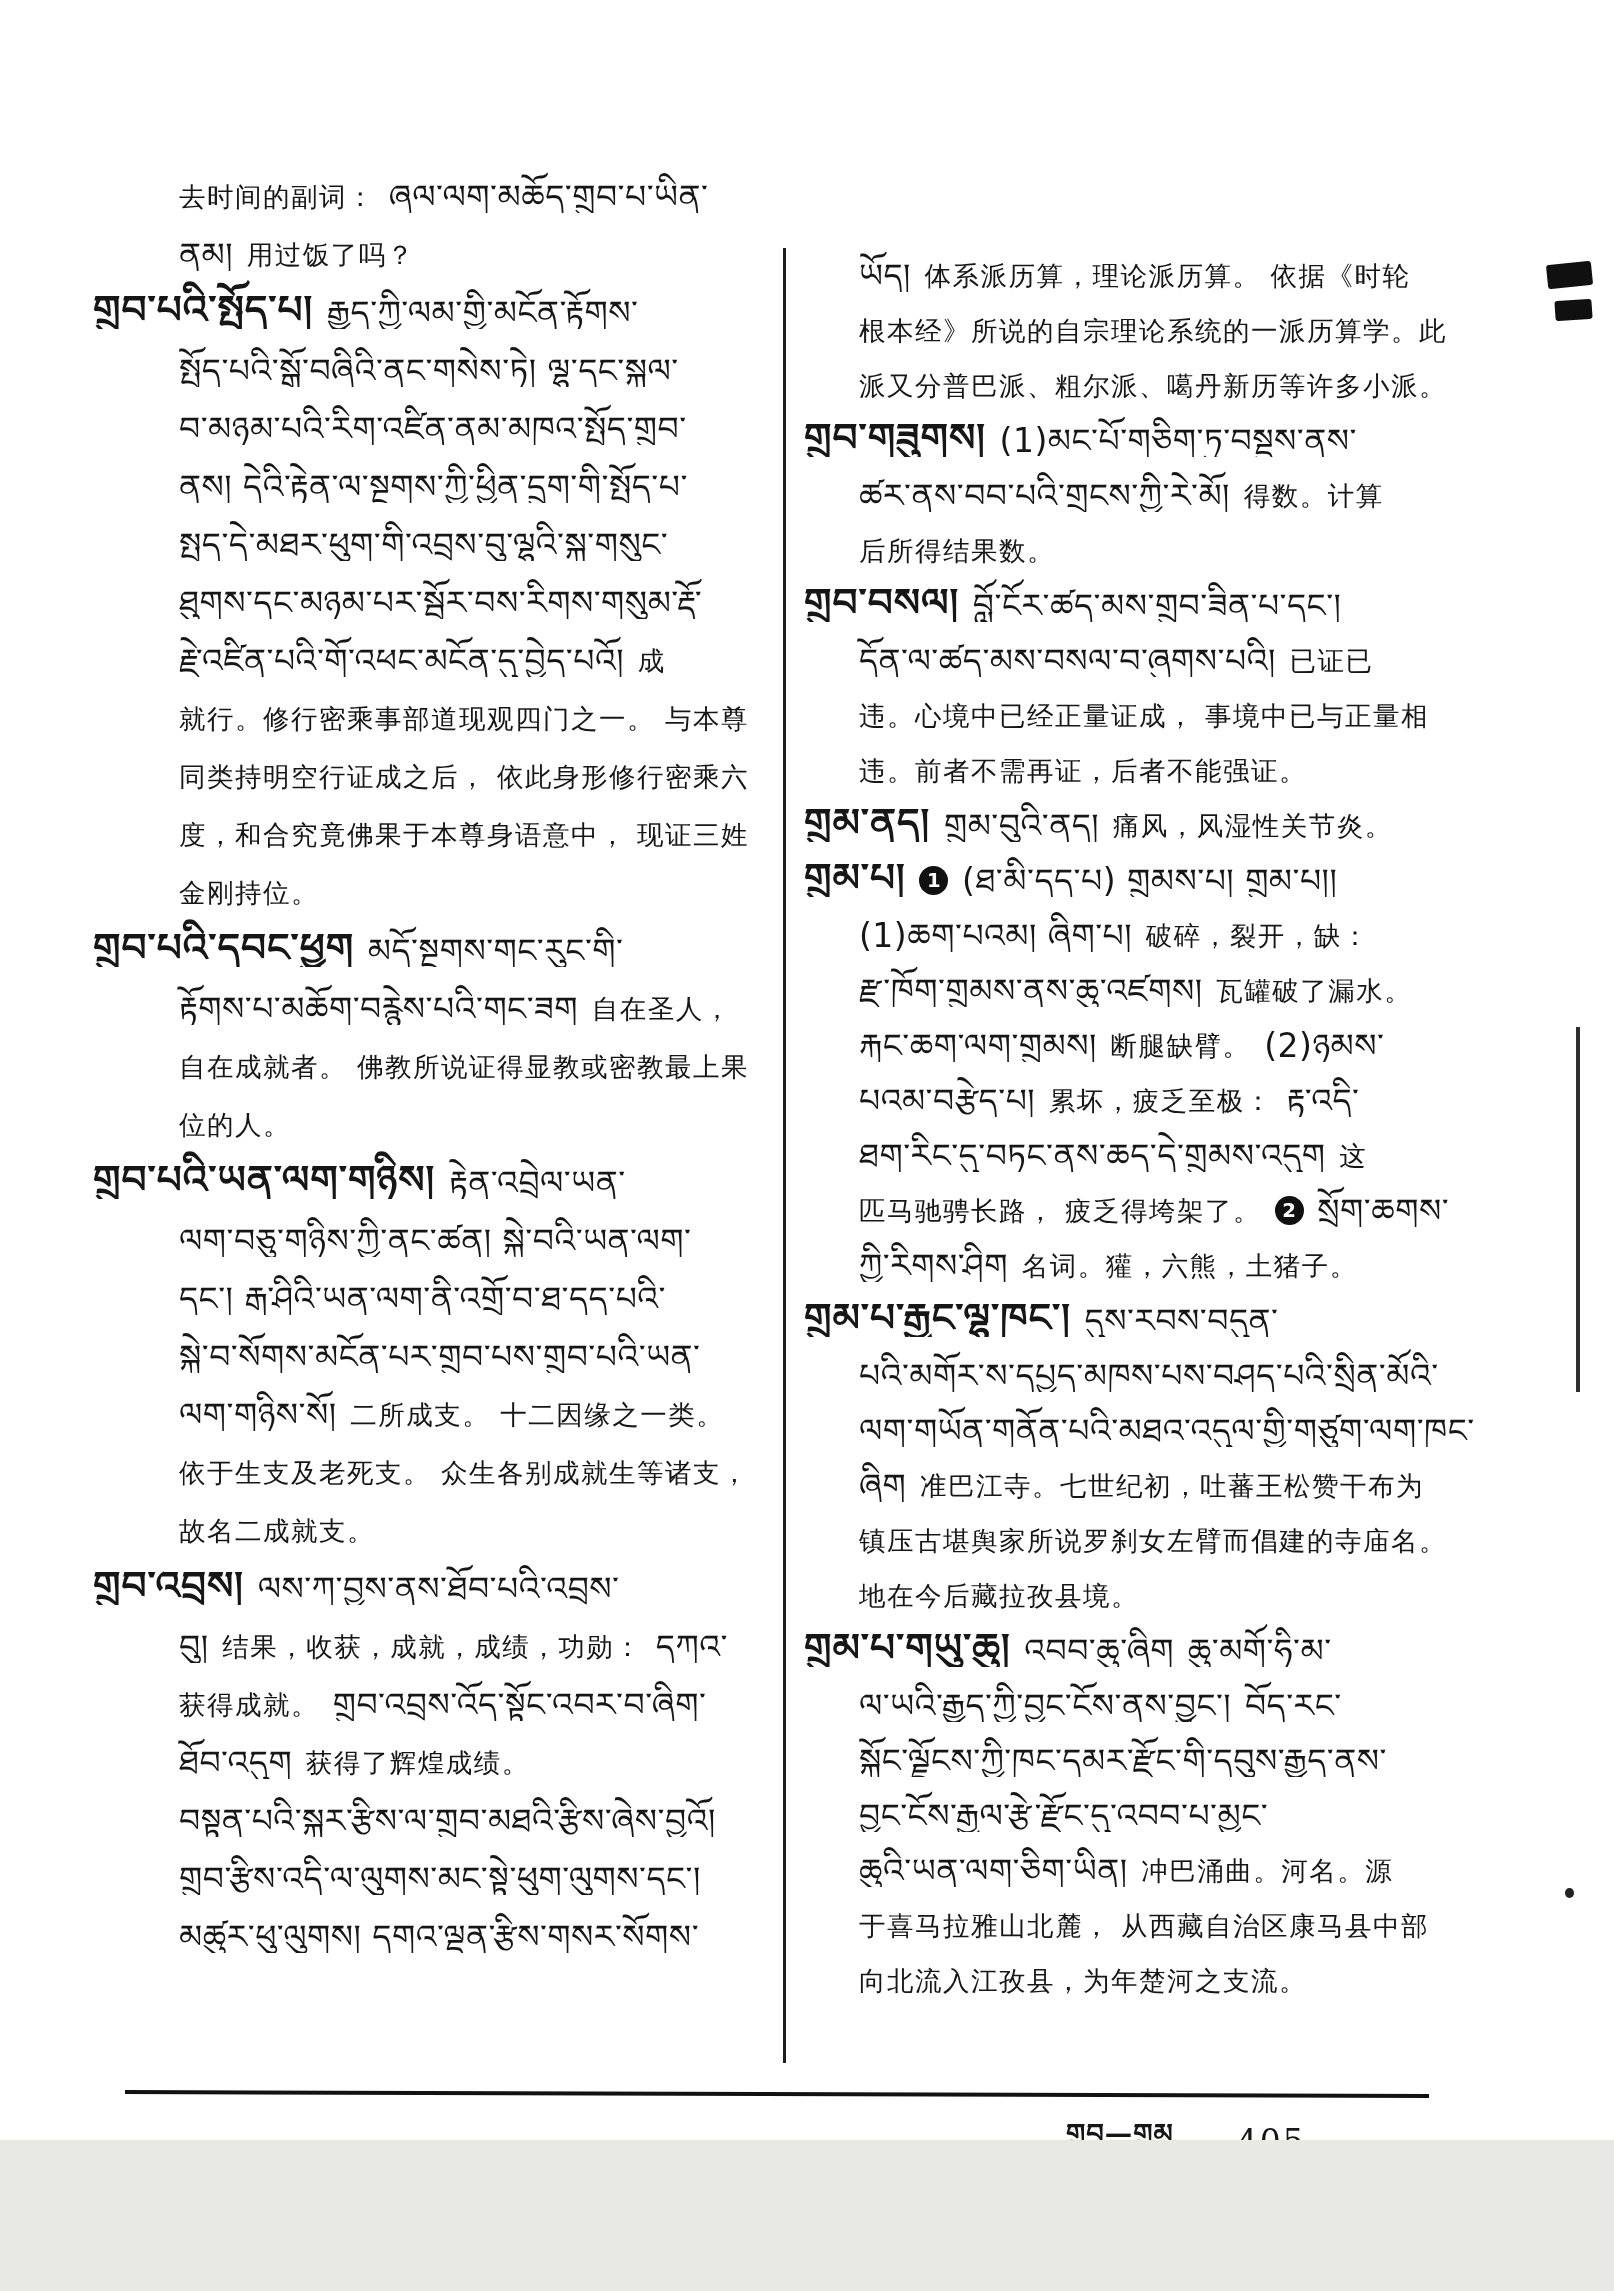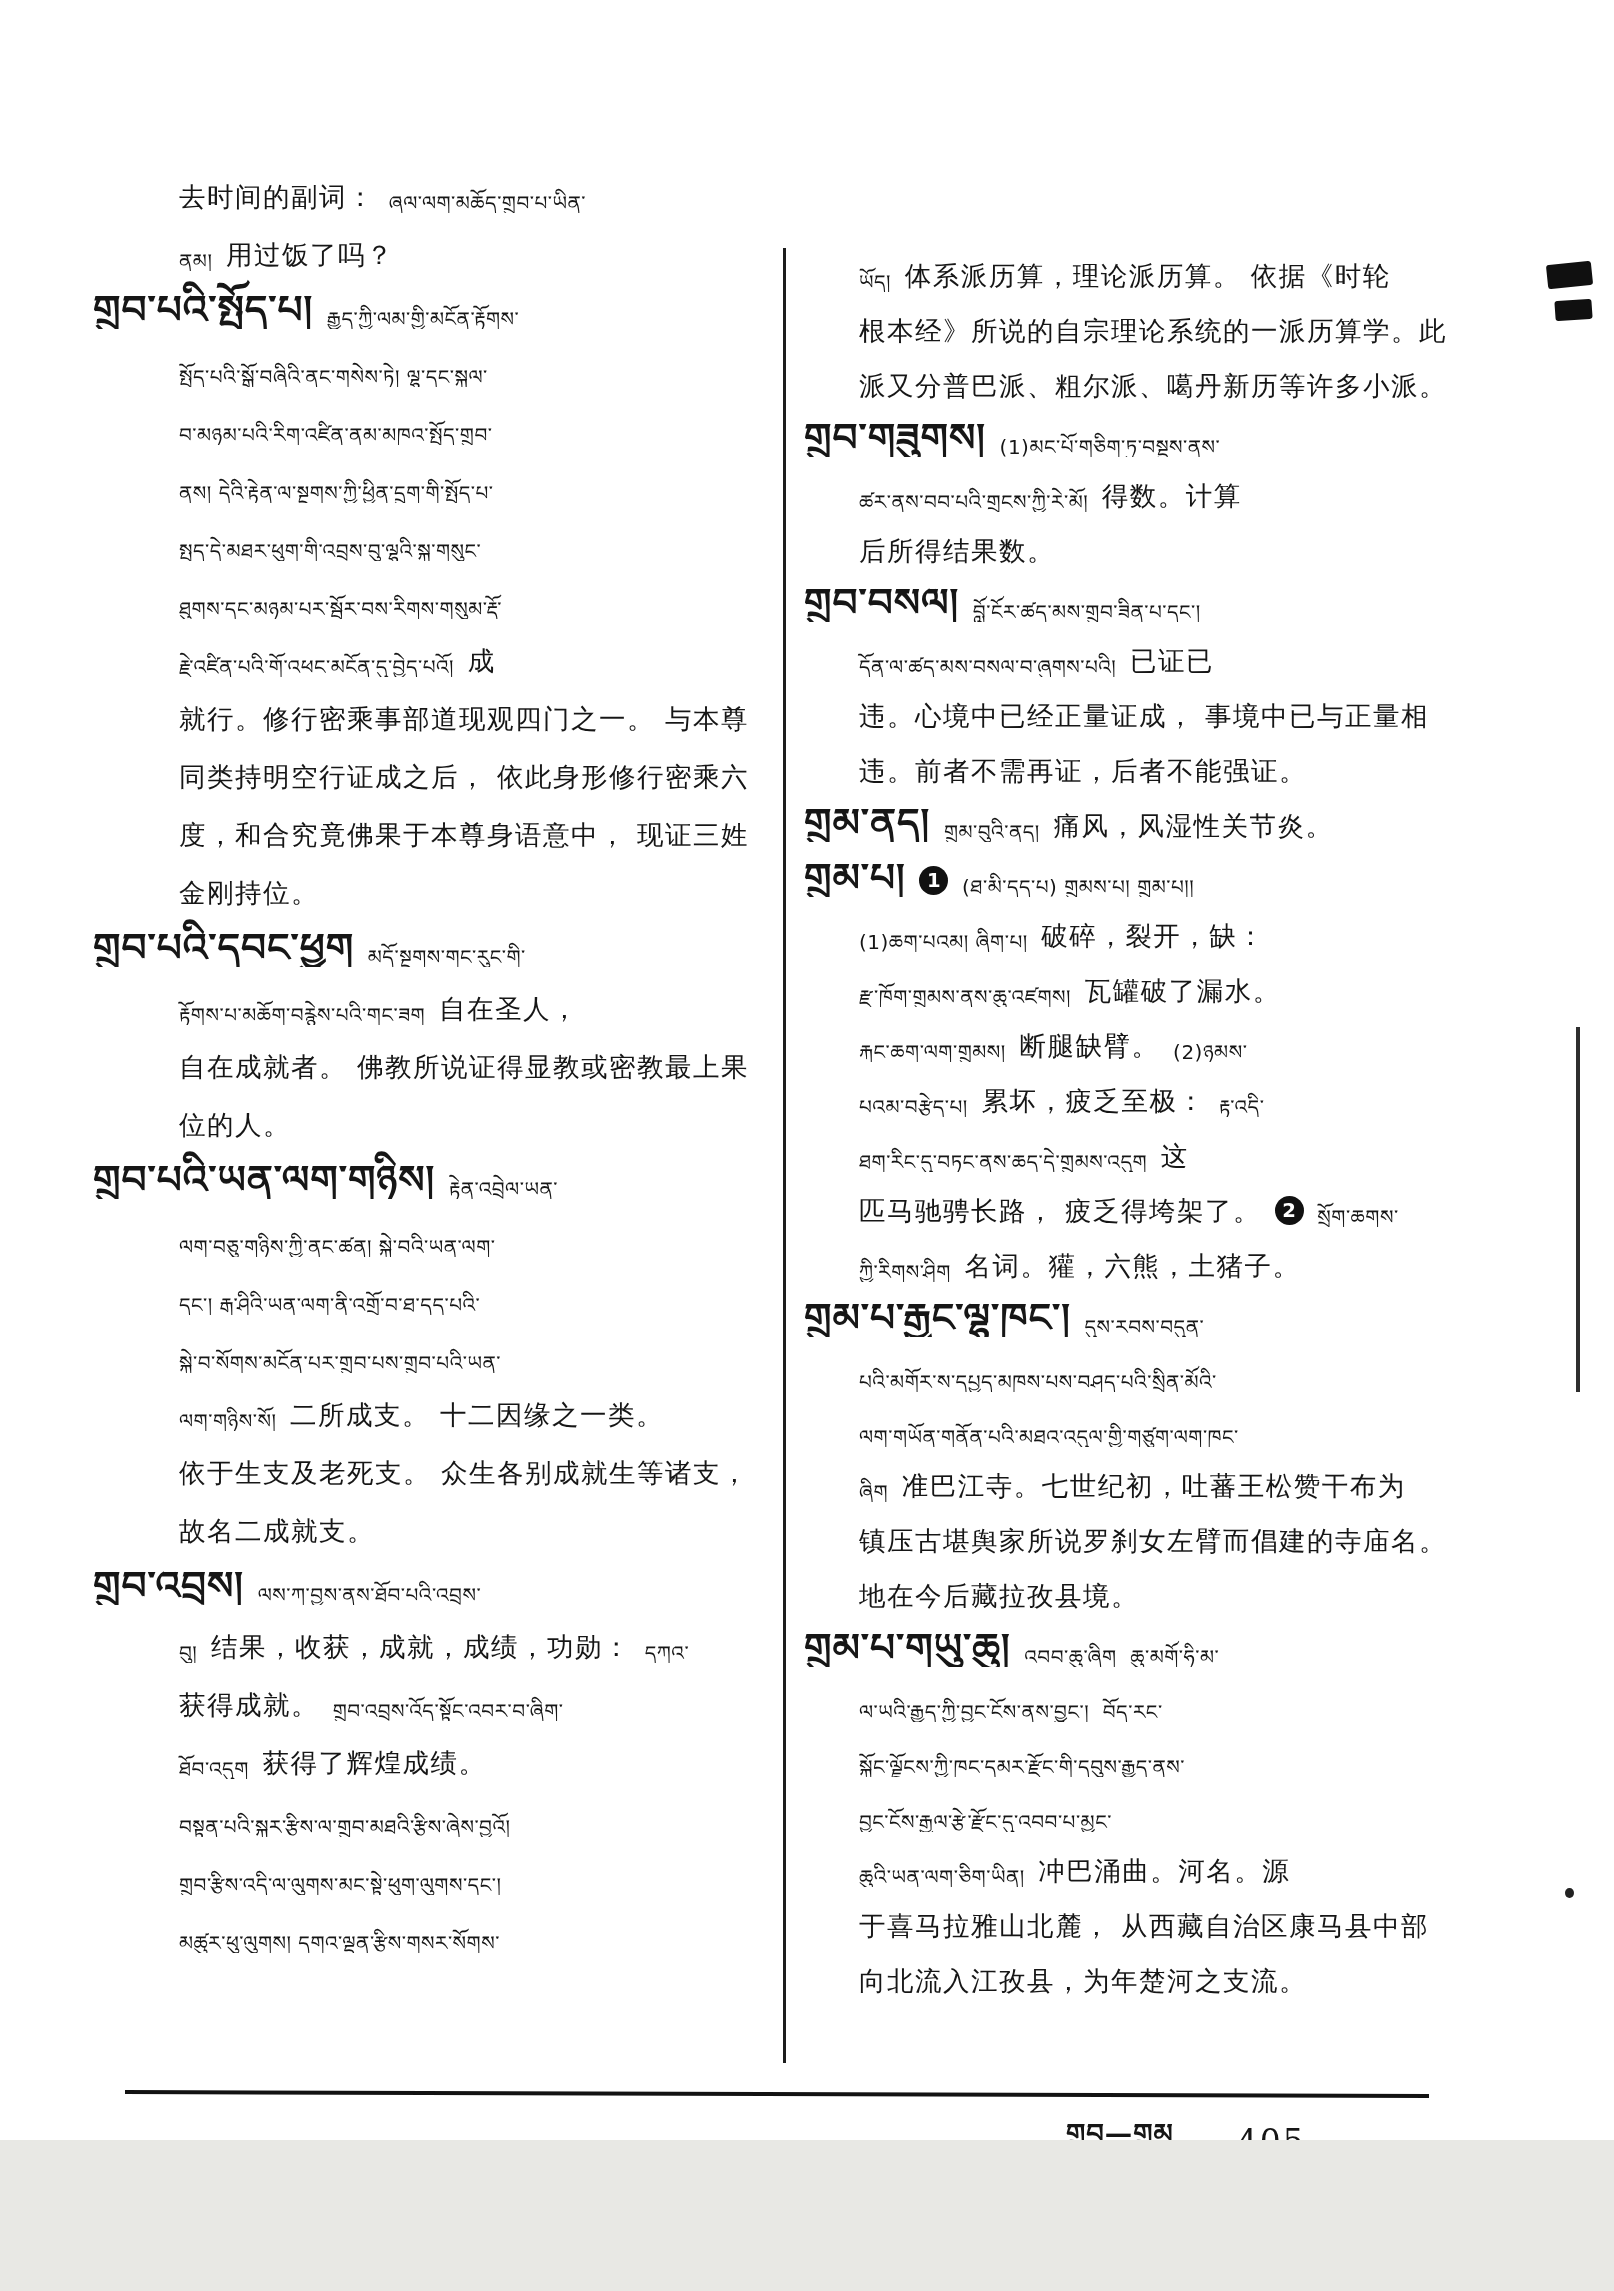--- a/index.html
+++ b/index.html
@@ -25,21 +25,21 @@
   .line.indent{padding-left:86px;}
   #right-column .line.indent{padding-left:55px;}
   .seg{display:inline-block;line-height:1;}
   .seg + .seg{margin-left:13.7px;}
   .seg-hw{
     font-size:39px;
     font-weight:bold;
     letter-spacing:1px;
   }
   .seg-tib{
-    font-size:20px;
+    font-size:33px;
     letter-spacing:0.5px;
   }
   .seg-zh{
     font-size:26.5px;
     letter-spacing:1.5px;
     padding-bottom:2.9px;
   }
   .seg-cnum{
     width:29px;height:29px;
     background:#111;color:#fff;

